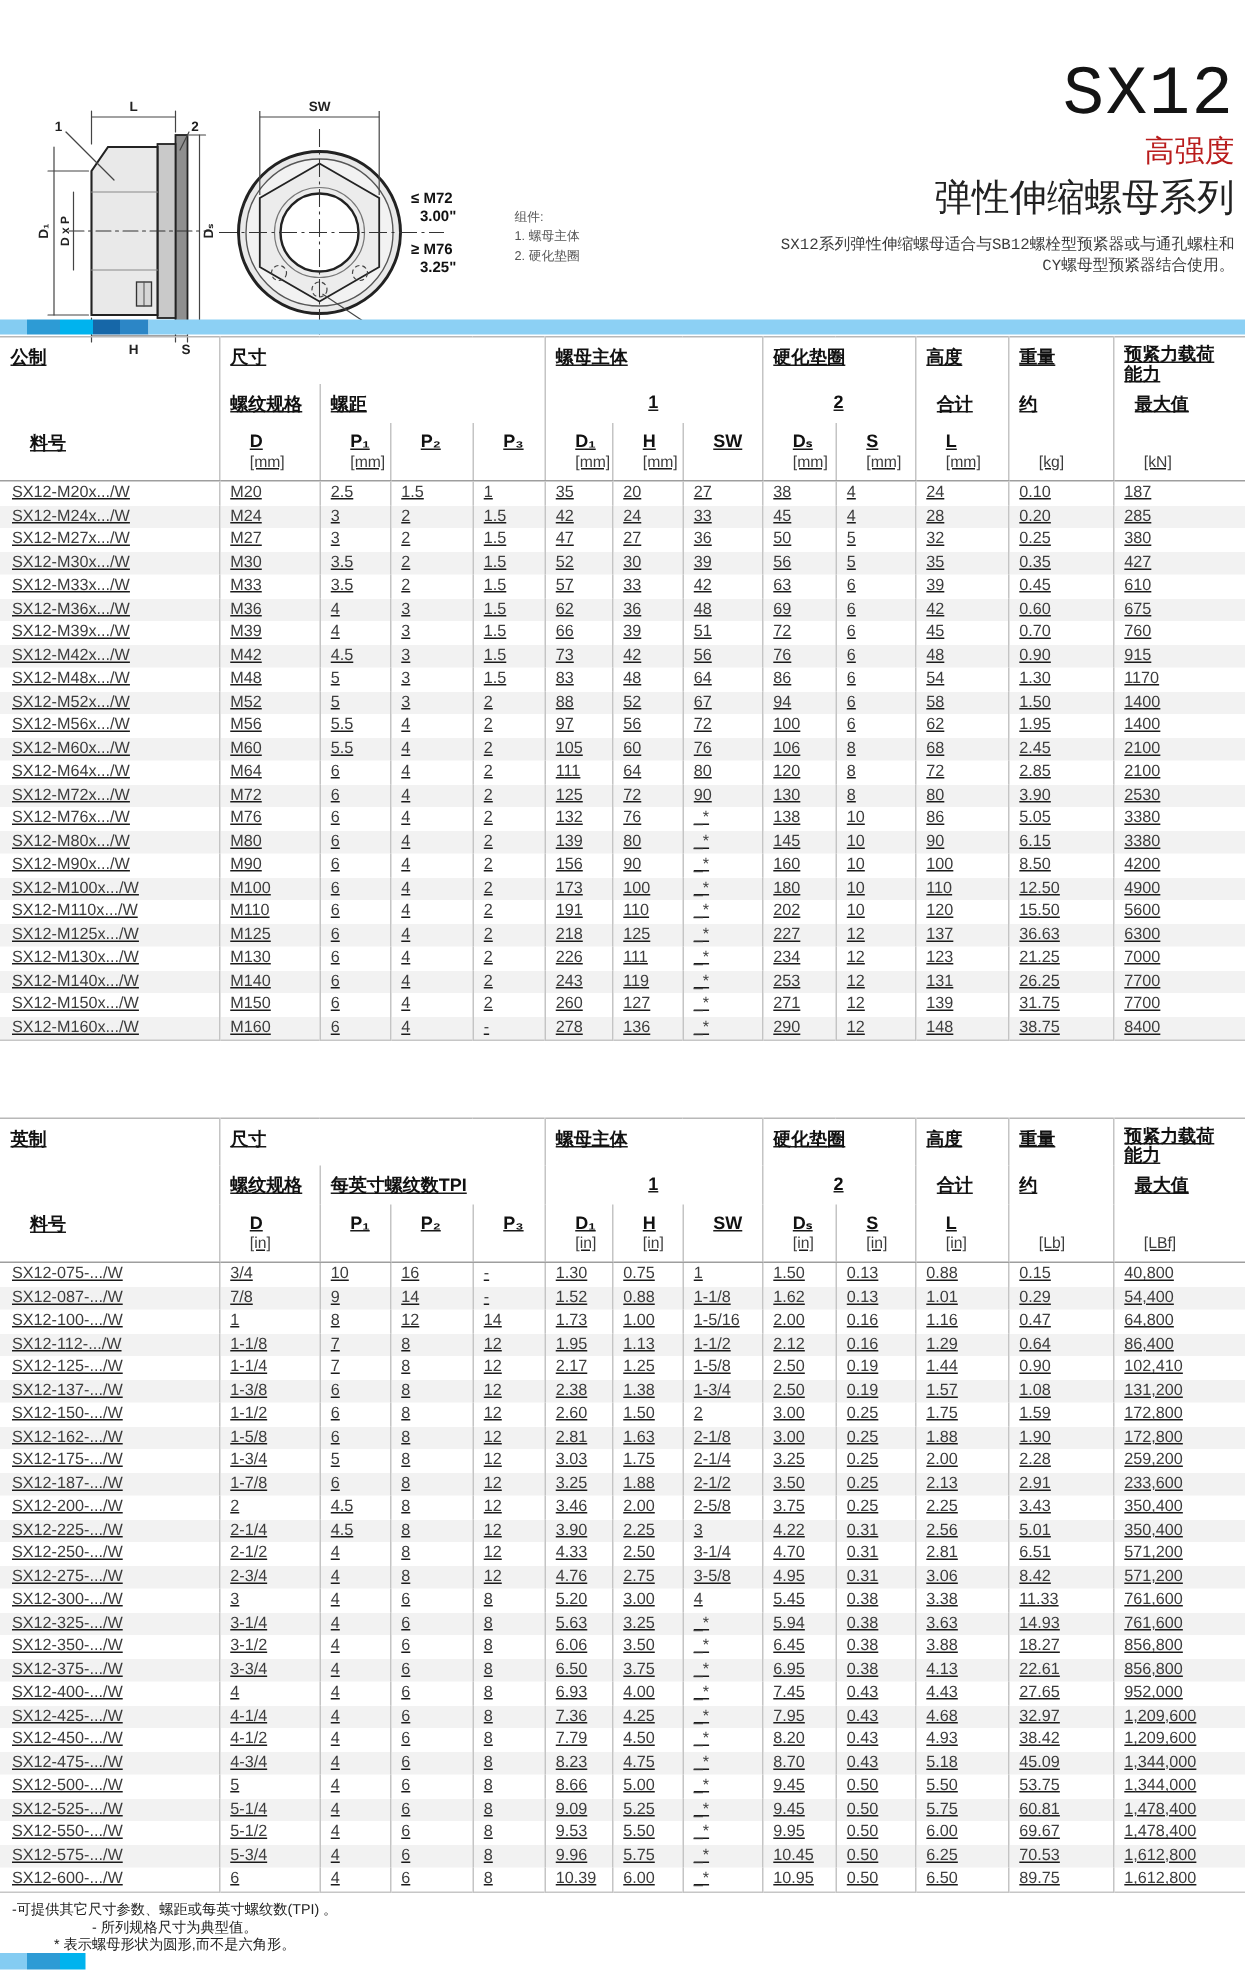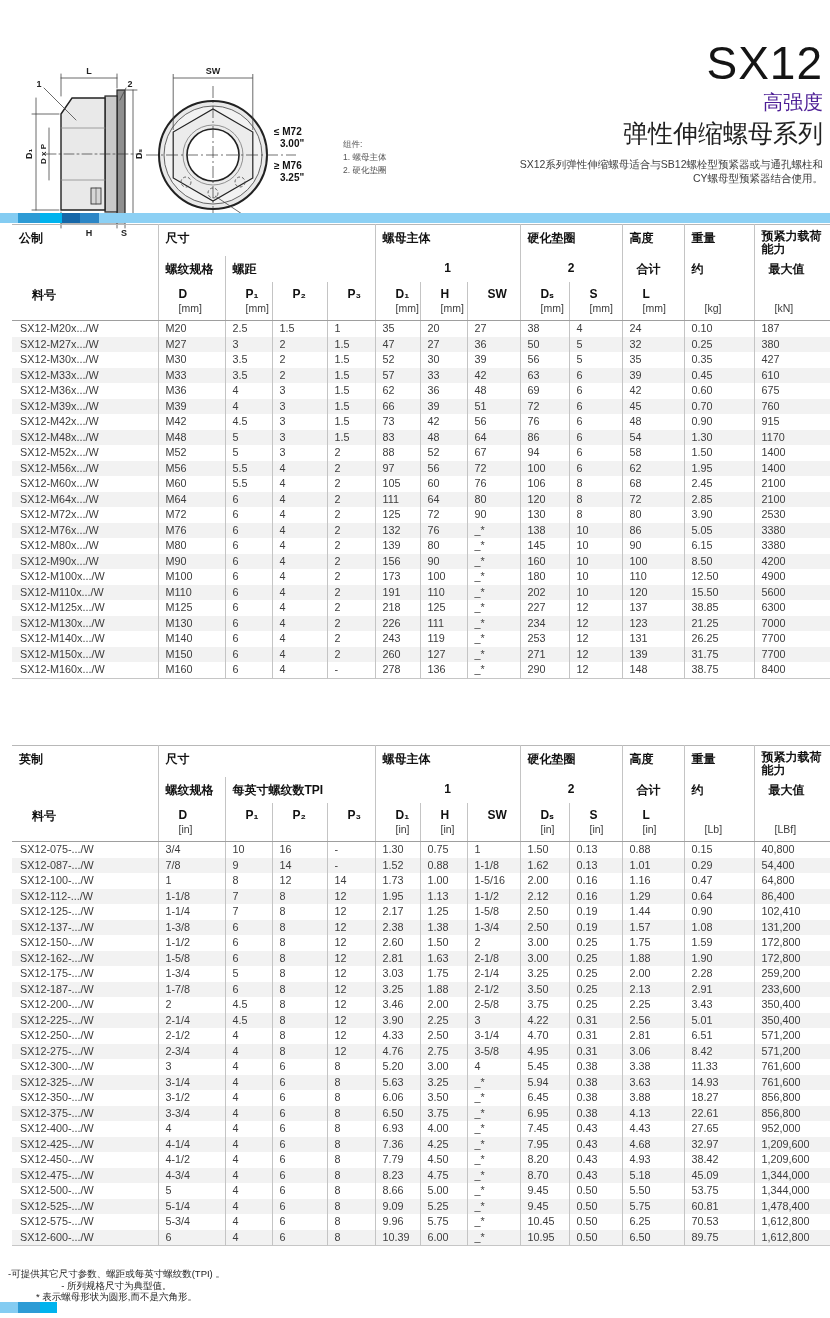--- a/index.html
+++ b/index.html
@@ -1,34 +1,34 @@
 <!DOCTYPE html>
 <html><head>
 <meta charset="utf-8">
 <style>
   html,body{margin:0;padding:0;background:#fff;}
   .page{position:relative;width:830px;height:1318px;background:#fff;overflow:hidden;
         font-family:"Liberation Sans","DejaVu Sans",sans-serif;color:#1a1a1a;}
 
   
   .hero-drawing{position:absolute;left:6px;top:28px;}
-  .title-block{position:absolute;right:7px;top:38px;text-align:right;}
+  .title-block{position:absolute;right:7px;top:38px;text-align:right;font-family:Liberation Mono, monospace;}
   .title-main{font-size:46px;line-height:50px;font-weight:300;letter-spacing:1px;color:#141414;}
-  .title-sub1{font-size:20px;line-height:29px;font-weight:400;color:#4c1d95;}
+  .title-sub1{font-size:20px;line-height:29px;font-weight:400;color:#b91c1c;}
   .title-sub2{font-size:25px;line-height:33px;font-weight:400;color:#222;}
   .title-desc{font-size:10.5px;line-height:14px;margin-top:7px;color:#3c3c3c;}
 
   
   .topbar{position:absolute;left:0;top:213px;width:830px;height:10px;display:flex;}
   .topbar div{height:100%;}
   .bottombar{position:absolute;left:0;top:1302px;height:11px;display:flex;}
   .bottombar div{height:100%;}
 
   
-  .tbl-wrap{position:absolute;left:12px;width:806px;}
+  .tbl-wrap{position:absolute;left:0;width:806px;text-decoration:underline;}
   #metric-wrap{top:224px;}
   #imperial-wrap{top:745px;}
   table.spec{border-collapse:collapse;table-layout:fixed;width:830px;
              border-top:1px solid #b8b8b8;border-bottom:1px solid #c6c6c6;}
   table.spec th,table.spec td{margin:0;text-align:left;vertical-align:middle;
              overflow:hidden;white-space:nowrap;}
   table.spec thead th{font-weight:bold;font-size:12px;color:#111;vertical-align:top;
              padding:5px 0 0 7px;}
   tr.hr1 th{height:23px;}
   tr.hr2 th{height:21px;padding-top:2px;}
@@ -250,20 +250,35 @@
             <td class="gl">35</td>
             <td class="gl">20</td>
             <td class="gl">27</td>
             <td class="gl">38</td>
             <td class="gl">4</td>
             <td class="gl">24</td>
             <td class="gl">0.10</td>
             <td class="gl">187</td>
           </tr>
           <tr>
+            <td class="pn">SX12-M24x.../W</td>
+            <td class="gl">M24</td>
+            <td class="gl">3</td>
+            <td class="gl">2</td>
+            <td class="gl">1.5</td>
+            <td class="gl">42</td>
+            <td class="gl">24</td>
+            <td class="gl">33</td>
+            <td class="gl">45</td>
+            <td class="gl">4</td>
+            <td class="gl">28</td>
+            <td class="gl">0.20</td>
+            <td class="gl">285</td>
+          </tr>
+          <tr>
             <td class="pn">SX12-M27x.../W</td>
             <td class="gl">M27</td>
             <td class="gl">3</td>
             <td class="gl">2</td>
             <td class="gl">1.5</td>
             <td class="gl">47</td>
             <td class="gl">27</td>
             <td class="gl">36</td>
             <td class="gl">50</td>
             <td class="gl">5</td>
@@ -516,21 +531,21 @@
             <td class="gl">M125</td>
             <td class="gl">6</td>
             <td class="gl">4</td>
             <td class="gl">2</td>
             <td class="gl">218</td>
             <td class="gl">125</td>
             <td class="gl">_*</td>
             <td class="gl">227</td>
             <td class="gl">12</td>
             <td class="gl">137</td>
-            <td class="gl">38.85</td>
+            <td class="gl">36.63</td>
             <td class="gl">6300</td>
           </tr>
           <tr>
             <td class="pn">SX12-M130x.../W</td>
             <td class="gl">M130</td>
             <td class="gl">6</td>
             <td class="gl">4</td>
             <td class="gl">2</td>
             <td class="gl">226</td>
             <td class="gl">111</td>
@@ -1038,20 +1053,35 @@
             <td class="gl">9.09</td>
             <td class="gl">5.25</td>
             <td class="gl">_*</td>
             <td class="gl">9.45</td>
             <td class="gl">0.50</td>
             <td class="gl">5.75</td>
             <td class="gl">60.81</td>
             <td class="gl">1,478,400</td>
           </tr>
           <tr>
+            <td class="pn">SX12-550-.../W</td>
+            <td class="gl">5-1/2</td>
+            <td class="gl">4</td>
+            <td class="gl">6</td>
+            <td class="gl">8</td>
+            <td class="gl">9.53</td>
+            <td class="gl">5.50</td>
+            <td class="gl">_*</td>
+            <td class="gl">9.95</td>
+            <td class="gl">0.50</td>
+            <td class="gl">6.00</td>
+            <td class="gl">69.67</td>
+            <td class="gl">1,478,400</td>
+          </tr>
+          <tr>
             <td class="pn">SX12-575-.../W</td>
             <td class="gl">5-3/4</td>
             <td class="gl">4</td>
             <td class="gl">6</td>
             <td class="gl">8</td>
             <td class="gl">9.96</td>
             <td class="gl">5.75</td>
             <td class="gl">_*</td>
             <td class="gl">10.45</td>
             <td class="gl">0.50</td>

